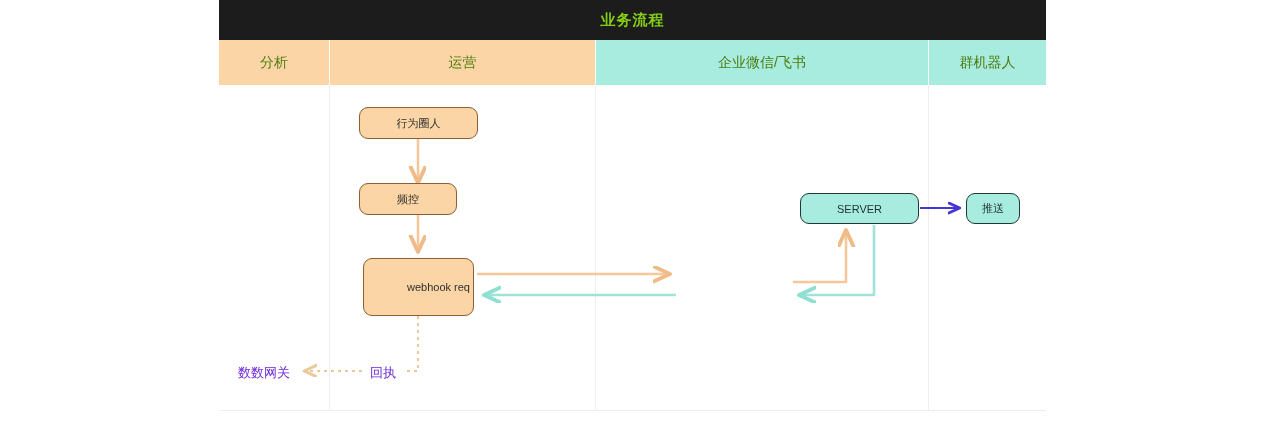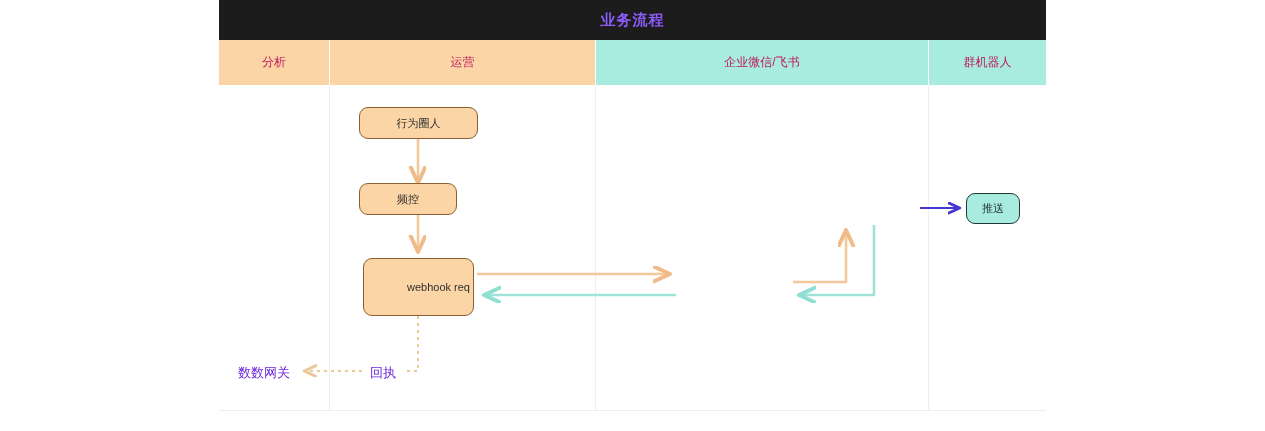--- a/index.html
+++ b/index.html
@@ -32,42 +32,42 @@
     background: #ffffff;
     box-sizing: border-box;
   }
 
   .title-bar {
     position: absolute;
     left: 0; top: 0;
     width: 827px;
     height: 40px;
     background: #1c1c1c;
-    color: #8b5cf6;
+    color: #84cc16;
     font-size: 15px;
     font-weight: bold;
     display: flex;
     align-items: center;
     justify-content: center;
     letter-spacing: 1px;
   }
 
   .header-row {
     position: absolute;
     left: 0; top: 40px;
     width: 827px;
     height: 45px;
     display: flex;
   }
   .hcell {
     display: flex;
     align-items: center;
     justify-content: center;
-    font-size: 12px;
-    color: #be185d;
+    font-size: 14px;
+    color: #4d7c0f;
     box-sizing: border-box;
     border-right: 1px solid #ffffff;
   }
   .hcell:last-child { border-right: none; }
   .hcell.orange { background: #fbd5a5; }
   .hcell.teal   { background: #a8ece0; }
 
   .body-row {
     position: absolute;
     left: 0; top: 85px;
@@ -198,20 +198,21 @@
     </g>
   </svg>
 
   <div class="node orange" style="left:359px; top:107px; width:119px; height:32px;">行为圈人</div>
 
   <div class="node orange" style="left:359px; top:183px; width:98px; height:32px;">频控</div>
 
   <div class="node orange" style="left:363px; top:258px; width:111px; height:58px;padding-left:40px;">webhook req</div>
 
 
+  <div class="node teal" style="left:800px; top:193px; width:119px; height:31px;">SERVER</div>
 
   <div class="node teal" style="left:966px; top:193px; width:54px; height:31px;">推送</div>
 
   <div class="plain" style="left:370px; top:364px;">回执</div>
 
   <div class="plain" style="left:238px; top:364px;">数数网关</div>
 
 </div>
 
 </body></html>

